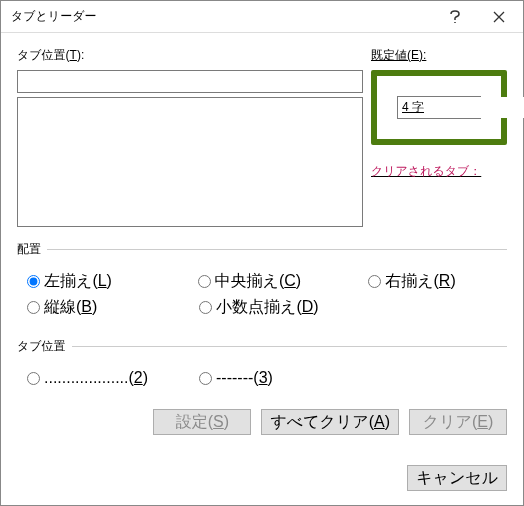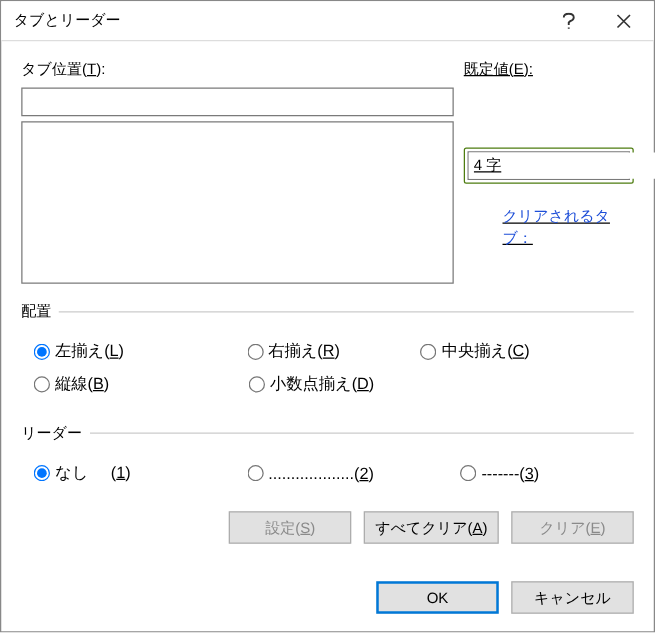--- a/index.html
+++ b/index.html
@@ -73,24 +73,23 @@
   .underline { text-decoration: underline; }
   .txt-input {
     width: 100%;
     height: 23px;
     border: 1px solid #7a7a7a;
     padding: 2px 4px;
     font-size: 12px;
     font-family: inherit;
   }
   .spinner-wrap {
-    border: 1px solid #4d7c0f;
-    padding: 2px;
+    border: 6px solid #4d7c0f;
+    padding: 20px;
     border-radius: 2px;
-    margin-top: 48px;
   }
   .spinner {
     display: flex;
     border: 1px solid #7a7a7a;
     height: 23px;
     background: #fff;
   }
   .spinner input {
     flex: 1;
     border: none;
@@ -104,22 +103,21 @@
     height: 130px;
     border: 1px solid #7a7a7a;
     background: #fff;
     margin-top: 4px;
     position: relative;
     overflow-y: scroll;
   }
   .cleared-label {
     margin-top: 18px;
     font-size: 12px;
-    color: #1d4ed8;
-    margin-left: 31px;
+    color: #be185d;
   }
   .fieldset-line {
     display: flex;
     align-items: center;
     margin-top: 14px;
     gap: 6px;
     justify-content: space-between;
   }
   .fieldset-line .fl-label {
     font-size: 12px;
@@ -145,35 +143,35 @@
     gap: 4px;
   }
   .radio-cell.c1 { width: 172px; }
   .radio-cell.c2 { width: 172px; }
   .radio-cell.c3 { width: 140px; }
   .radio-cell input[type=radio] {
     width: 13px;
     height: 13px;
   }
   .radio-cell .rlabel {
-    font-size: 13px;
+    font-size: 16px;
     white-space: nowrap;
   }
   .btn-row {
     display: flex;
     justify-content: flex-end;
     gap: 10px;
     margin-top: 14px;
   }
   .btn {
     min-width: 98px;
     height: 26px;
     border: 1px solid #adadad;
     background: #e1e1e1;
-    font-size: 12px;
+    font-size: 16px;
     font-family: inherit;
     cursor: pointer;
     padding: 0 8px;
   }
   .btn:disabled {
     color: #8a8a8a;
     cursor: default;
   }
   .btn.primary {
     border: 2px solid #0078d7;
@@ -233,52 +231,48 @@
       <div class="fl-label">配置</div>
       <div class="fl-rule"></div>
     </div>
 
     <div class="radio-grid">
       <div class="radio-row">
         <label class="radio-cell c1">
           <input type="radio" name="align" checked="" style="">
           <span class="rlabel"><span>左揃え(</span><span class="underline">L</span><span>)</span></span>
         </label>
+        <label class="radio-cell c2">
+          <input type="radio" name="align" style="">
+          <span class="rlabel"><span>中央揃え(</span><span class="underline">C</span><span>)</span></span>
+        </label>
         <label class="radio-cell c3">
           <input type="radio" name="align" style="">
           <span class="rlabel"><span>右揃え(</span><span class="underline">R</span><span>)</span></span>
-        </label>
-        <label class="radio-cell c2">
-          <input type="radio" name="align" style="">
-          <span class="rlabel"><span>中央揃え(</span><span class="underline">C</span><span>)</span></span>
         </label>
       </div>
       <div class="radio-row">
         <label class="radio-cell c2">
           <input type="radio" name="align" style="">
           <span class="rlabel"><span>縦線(</span><span class="underline">B</span><span>)</span></span>
         </label>
         <label class="radio-cell c1">
           <input type="radio" name="align" style="">
           <span class="rlabel"><span>小数点揃え(</span><span class="underline">D</span><span>)</span></span>
         </label>
       </div>
     </div>
 
     <div class="fieldset-line">
-      <div class="fl-label">リーダー</div>
+      <div class="fl-label">タブ位置</div>
       <div class="fl-rule"></div>
     </div>
 
     <div class="radio-grid">
       <div class="radio-row">
-        <label class="radio-cell c1">
-          <input type="radio" name="leader" checked="" style="">
-          <span class="rlabel"><span>なし</span>&nbsp;&nbsp;&nbsp;&nbsp;&nbsp;(<span class="underline">1</span><span>)</span></span>
-        </label>
         <label class="radio-cell c2">
           <input type="radio" name="leader" style="">
           <span class="rlabel"><span>...................(</span><span class="underline">2</span><span>)</span></span>
         </label>
         <label class="radio-cell c3">
           <input type="radio" name="leader" style="">
           <span class="rlabel"><span>-------(</span><span class="underline">3</span><span>)</span></span>
         </label>
       </div>
     </div>
@@ -291,17 +285,16 @@
         <span>すべてクリア(</span><span class="underline">A</span><span>)</span>
       </button>
       <button class="btn" disabled="">
         <span>クリア(</span><span class="underline">E</span><span>)</span>
       </button>
     </div>
 
   </div>
 
   <div class="footer">
-    <button class="btn primary">OK</button>
     <button class="btn">キャンセル</button>
   </div>
 
 </div>
 
 </body></html>

